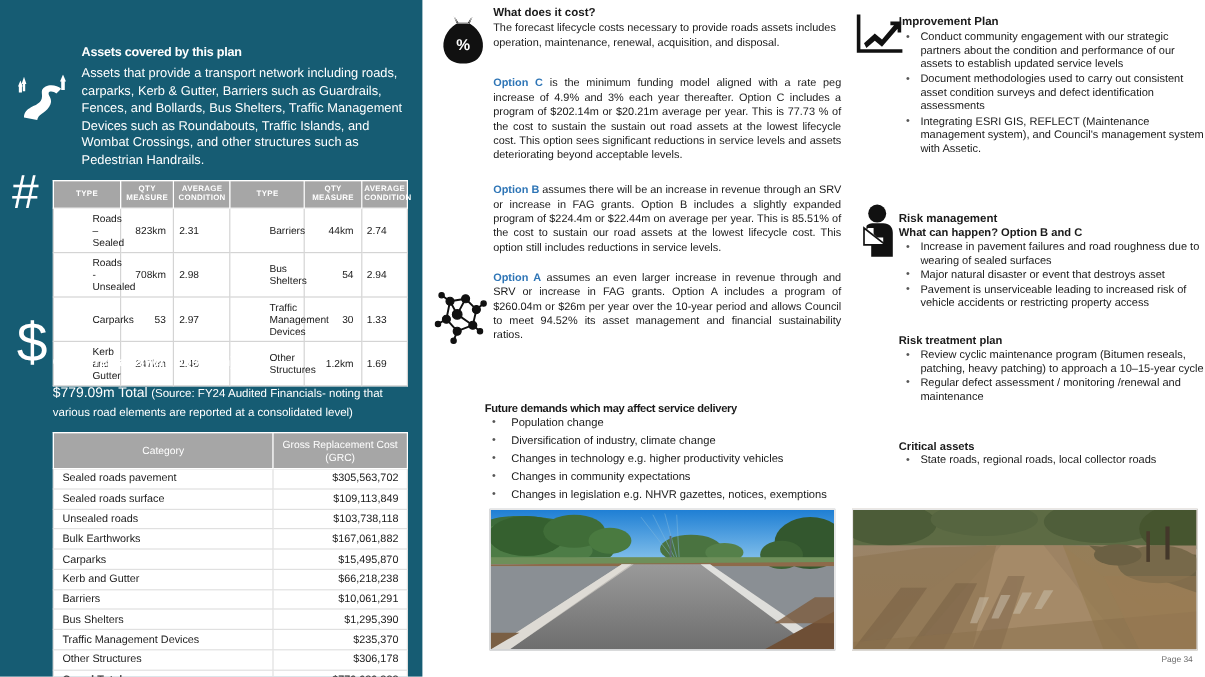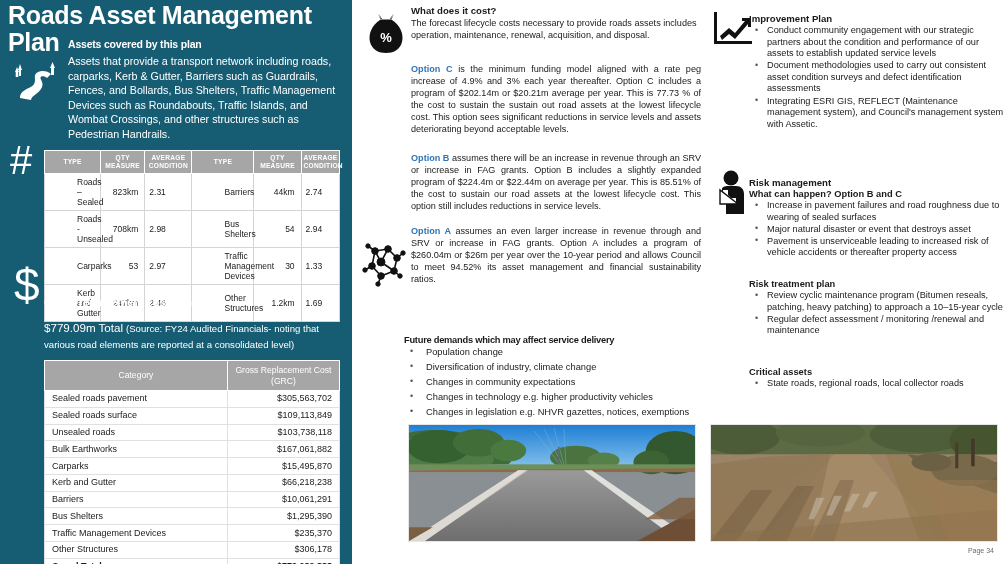--- a/index.html
+++ b/index.html
@@ -163,23 +163,20 @@
     font-size: 7px; color: #6b6b6b;
   }
 </style>
 </head>
 <body>
 
 <div class="page">
 
   <div class="left-panel">
 
-    <div class="title-block">
-      <div class="doc-title">Roads Asset Management Plan</div>
-    </div>
 
     <div class="subhead">Assets covered  by this plan</div>
     <div class="subbody">Assets that provide a transport network including roads, carparks, Kerb &amp; Gutter, Barriers such as Guardrails, Fences, and Bollards,  Bus Shelters, Traffic Management Devices such as Roundabouts, Traffic Islands, and Wombat Crossings, and other structures such as Pedestrian Handrails.</div>
 
     <div class="icon-road">
       <svg viewBox="0 0 44 40" xmlns="http://www.w3.org/2000/svg">
         <path d="M4 8 L6 2 L8 8 L7 8 L7 14 L5 14 L5 8 Z" fill="#fff"></path>
         <path d="M1 10 L3 5 L5 10 L4.3 10 L4.3 15 L1.7 15 L1.7 10 Z" fill="#fff"></path>
         <path d="M36 6 L38.5 0 L41 6 L40 6 L40 13 L37 13 L37 6 Z" fill="#fff"></path>
         <path d="M6 36 C6 27, 17 27, 20 22 C23 17, 18 13, 24 10 C28 8, 34 9, 37 12
@@ -361,22 +358,22 @@
 
     <div class="blk mid-p-a p-just">
       <span class="opt">Option A</span><span> assumes an even larger increase in revenue through and SRV or increase in FAG grants. Option A includes a program of $260.04m or $26m per year over the 10-year period and allows Council to meet 94.52% its asset management and financial sustainability ratios.</span>
     </div>
 
     <div class="blk future">
       <div class="ttl">Future demands which may affect service delivery</div>
       <ul class="bul" id="future-list">
           <li>Population change</li>
           <li>Diversification of industry, climate change</li>
+          <li>Changes in technology e.g. higher productivity vehicles</li>
           <li>Changes in community expectations</li>
-          <li>Changes in technology e.g. higher productivity vehicles</li>
           <li>Changes in legislation e.g. NHVR gazettes, notices, exemptions</li>
         </ul>
     </div>
   </div>
 
   <div class="photo-l">
     <svg viewBox="0 0 288 118" preserveAspectRatio="none" xmlns="http://www.w3.org/2000/svg">
       <defs>
         <linearGradient id="skyG" x1="0" y1="0" x2="0" y2="1">
           <stop offset="0%" stop-color="#1f7fd4"></stop>
@@ -485,21 +482,21 @@
           <li>Integrating ESRI GIS, REFLECT (Maintenance management system), and Council's management system with Assetic.</li>
         </ul>
     </div>
 
     <div class="r-blk r-risk">
       <div class="r-ttl">Risk management</div>
       <div class="r-sub">What can happen? Option B and C</div>
       <ul class="rbul" id="risk-list">
           <li>Increase in pavement failures and road roughness due to wearing of sealed surfaces</li>
           <li>Major natural disaster or event that destroys asset</li>
-          <li>Pavement is unserviceable leading to increased risk of vehicle accidents or thereafter property access</li>
+          <li>Pavement is unserviceable leading to increased risk of vehicle accidents or restricting property access</li>
         </ul>
     </div>
 
     <div class="r-blk r-treat">
       <div class="r-sub">Risk treatment plan</div>
       <ul class="rbul" id="treat-list">
           <li>Review cyclic maintenance program (Bitumen reseals, patching, heavy patching) to approach a 10–15-year cycle</li>
           <li>Regular defect assessment / monitoring /renewal and maintenance</li>
         </ul>
     </div>

